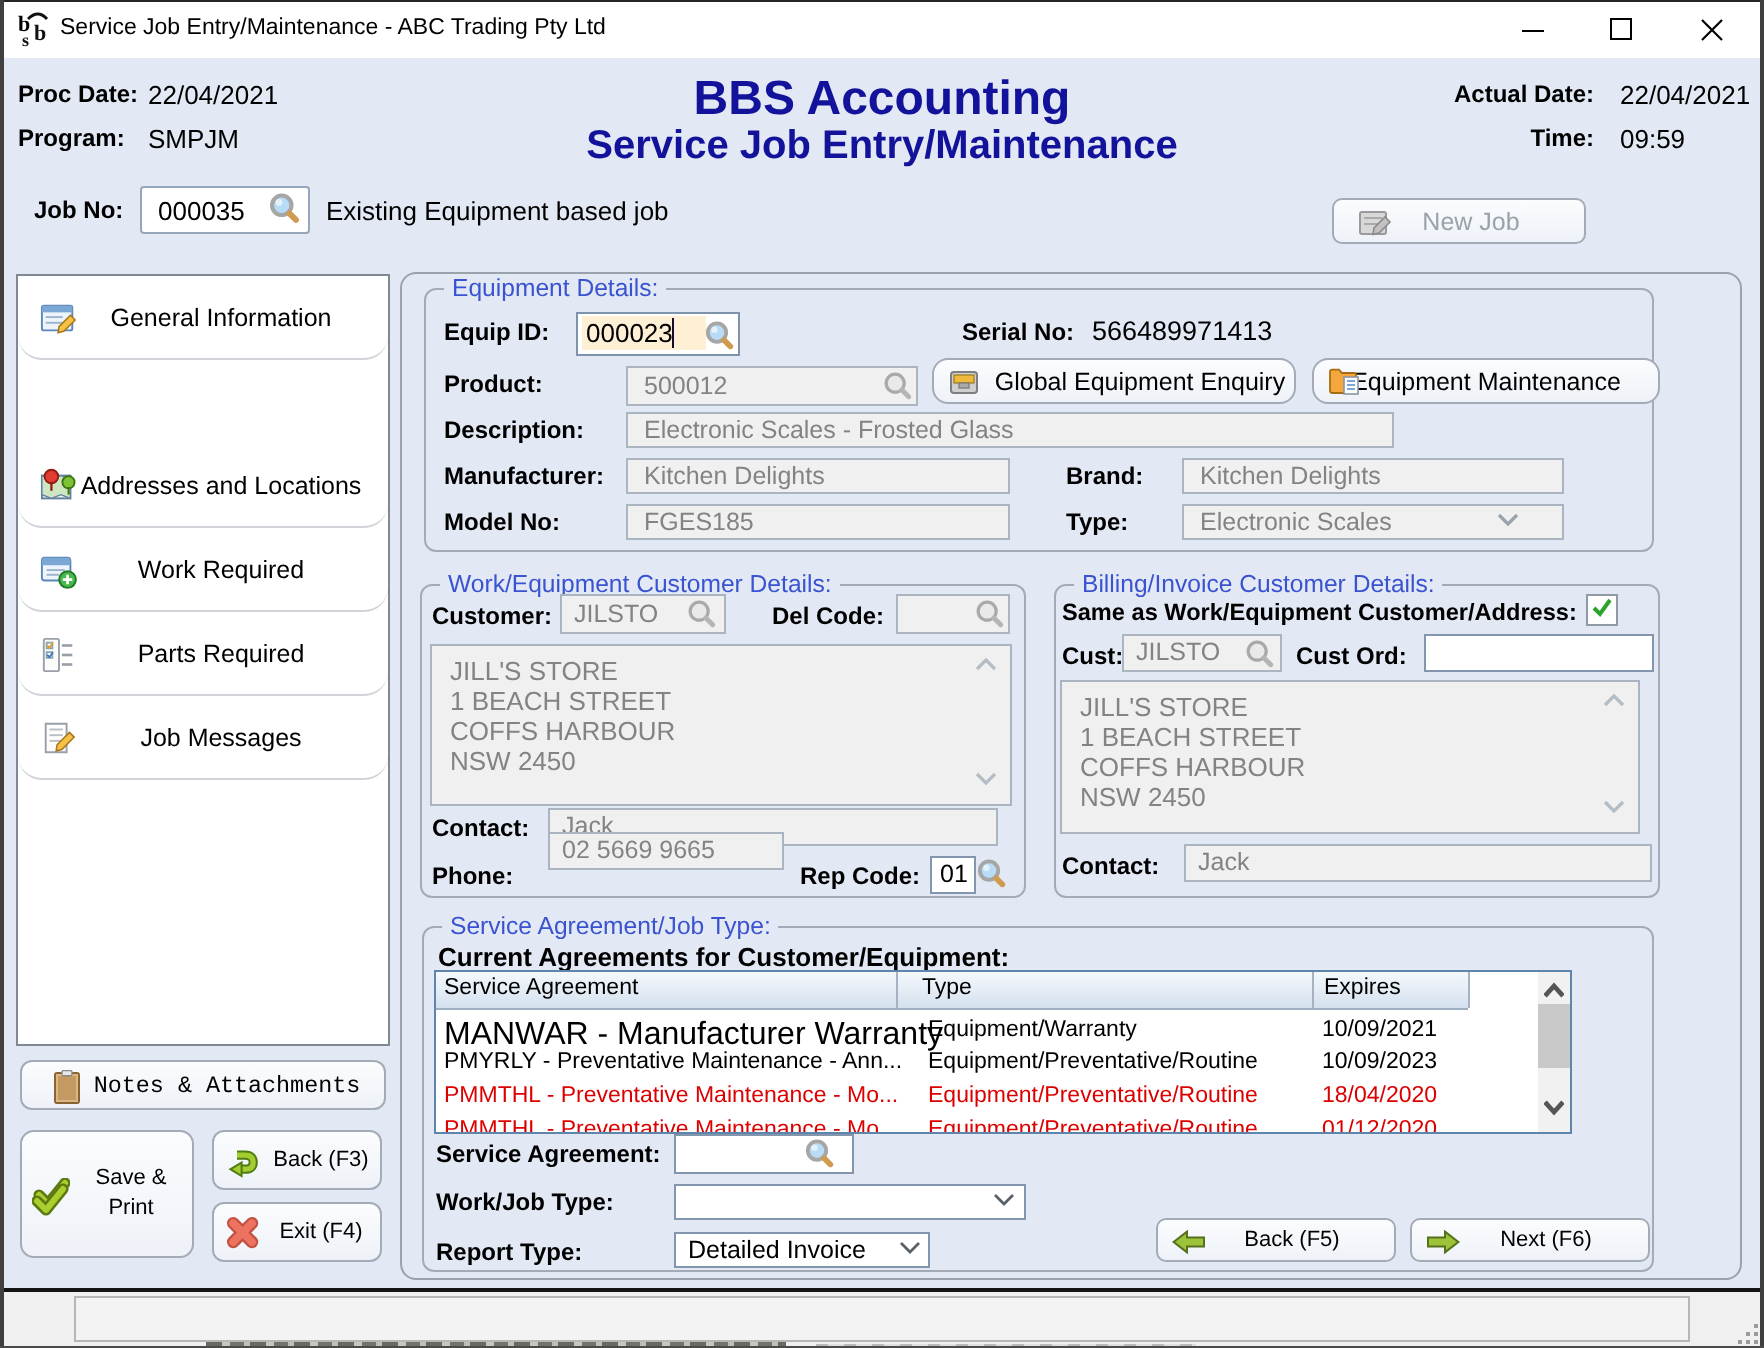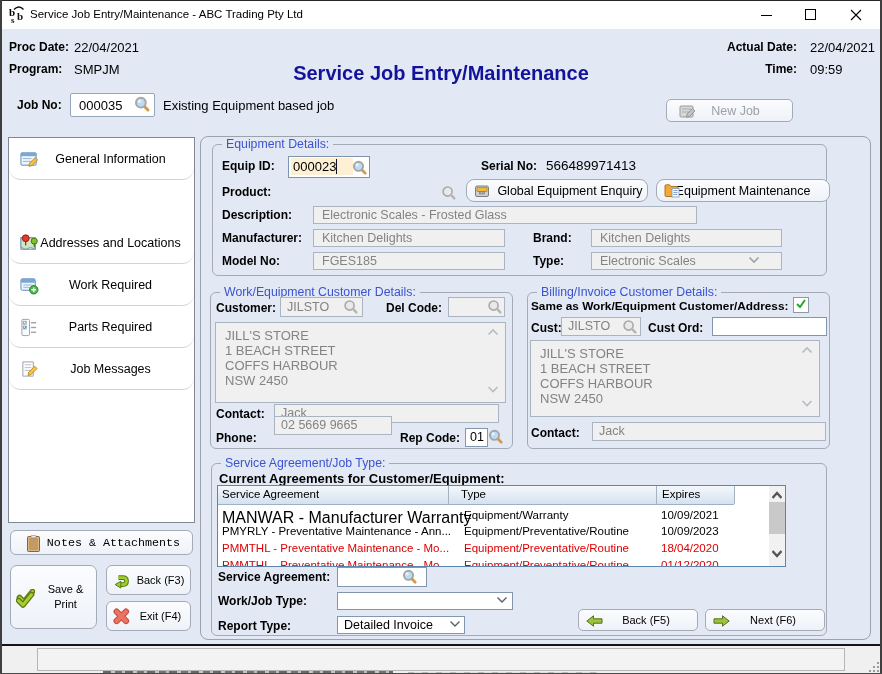--- a/index.html
+++ b/index.html
@@ -40,20 +40,21 @@
       <line x1="6" y1="15.5" x2="17" y2="15.5" stroke="#000" stroke-width="1"></line>
       <rect x="50.5" y="9.5" width="10" height="10" stroke="#000" stroke-width="1" fill="none"></rect>
       <path d="M96 10 L106 20 M106 10 L96 20" stroke="#000" stroke-width="1.1" fill="none"></path>
     </svg>
   </div>
 
   <div class="lbl" style="left:9px;top:40px;">Proc Date:</div>
   <div class="val" style="left:74px;top:40px;">22/04/2021</div>
   <div class="lbl" style="left:9px;top:62px;">Program:</div>
   <div class="val" style="left:74px;top:62px;">SMPJM</div>
+  <div class="abs" style="left:0;top:36px;width:882px;text-align:center;font-size:24px;font-weight:bold;color:#12129b;">BBS Accounting</div>
   <div class="abs" style="left:0;top:62px;width:882px;text-align:center;font-size:20px;font-weight:bold;color:#12129b;">Service Job Entry/Maintenance</div>
   <div class="lbl" style="left:660px;top:40px;width:137px;text-align:right;">Actual Date:</div>
   <div class="val" style="left:810px;top:40px;">22/04/2021</div>
   <div class="lbl" style="left:660px;top:62px;width:137px;text-align:right;">Time:</div>
   <div class="val" style="left:810px;top:62px;">09:59</div>
 
   <div class="lbl" style="left:17px;top:98px;">Job No:</div>
   <div class="inp" style="left:70px;top:93px;width:85px;height:24px;border:1px solid #97a7bb;border-radius:2px;padding:4px 0 0 8px;font-size:13px;">000035</div>
   <svg class="abs" style="left:134px;top:96px" width="18" height="18" viewBox="0 0 17 17">
     <circle cx="6.5" cy="6.3" r="4.6" fill="#b8dcf5" stroke="#a6a6a6" stroke-width="1.9"></circle>
@@ -170,20 +171,21 @@
   </div>
   <svg class="abs" style="left:352px;top:160px" width="17" height="17" viewBox="0 0 17 17">
     <circle cx="6.5" cy="6.3" r="4.6" fill="#b8dcf5" stroke="#a6a6a6" stroke-width="1.9"></circle>
     <circle cx="5.2" cy="4.9" r="1.6" fill="#e2f1fb"></circle>
     <line x1="10.1" y1="10.1" x2="13.2" y2="13.2" stroke="#cf9b50" stroke-width="2.8" stroke-linecap="round"></line>
   </svg>
   <div class="lbl" style="left:481px;top:159px;">Serial No:</div>
   <div class="val" style="left:546px;top:158px;font-size:13.5px;">566489971413</div>
 
   <div class="lbl" style="left:222px;top:185px;">Product:</div>
+  <div class="inp dis" style="left:313px;top:183px;width:146px;height:20px;padding:2px 0 0 8px;">500012</div>
   <svg class="abs" style="left:441px;top:185px" width="16" height="16" viewBox="0 0 17 17">
     <circle cx="7" cy="7" r="4.8" fill="#e9e9e9" stroke="#a9a9a9" stroke-width="1.7"></circle>
     <line x1="10.6" y1="10.6" x2="14.2" y2="14.2" stroke="#b5b5b5" stroke-width="2.6" stroke-linecap="round"></line>
   </svg>
   <div class="btn" style="left:466px;top:179px;width:182px;height:23px;">
     <svg style="position:absolute;left:7px;top:3px" width="16" height="16" viewBox="0 0 16 16">
       <rect x="1.5" y="3" width="13" height="10.5" rx="1.5" fill="#cfcfcf" stroke="#7e7e7e"></rect>
       <rect x="3" y="4.5" width="10" height="4" fill="#efb93a" stroke="#9a7a1a" stroke-width="0.6"></rect>
       <rect x="5.5" y="8.5" width="5" height="2.5" fill="#aaa" stroke="#777" stroke-width="0.6"></rect>
     </svg>

